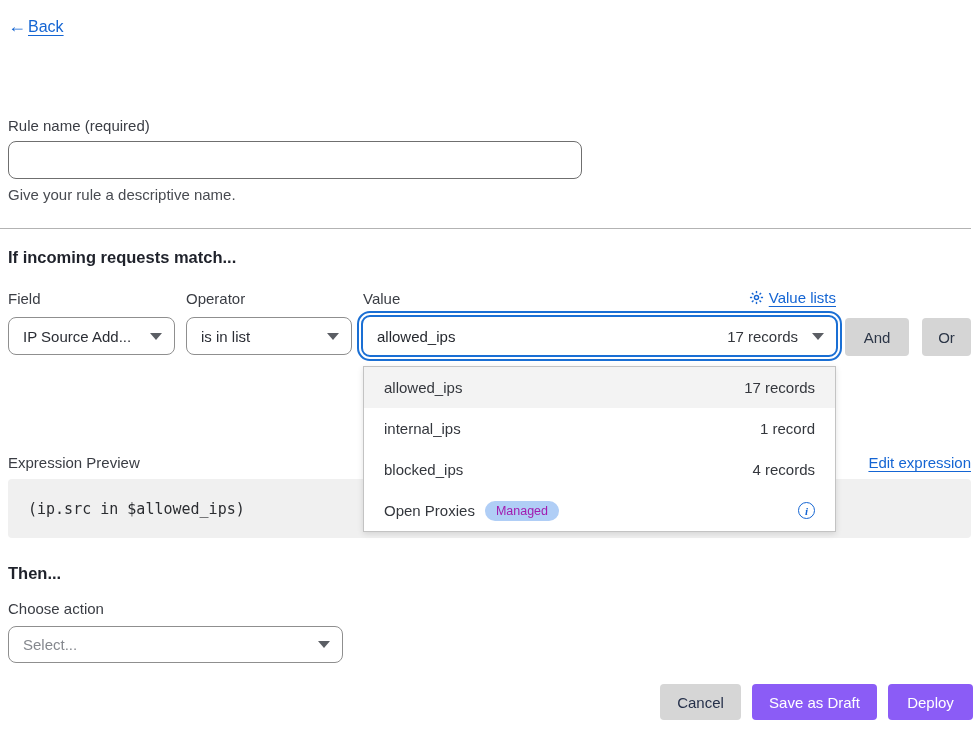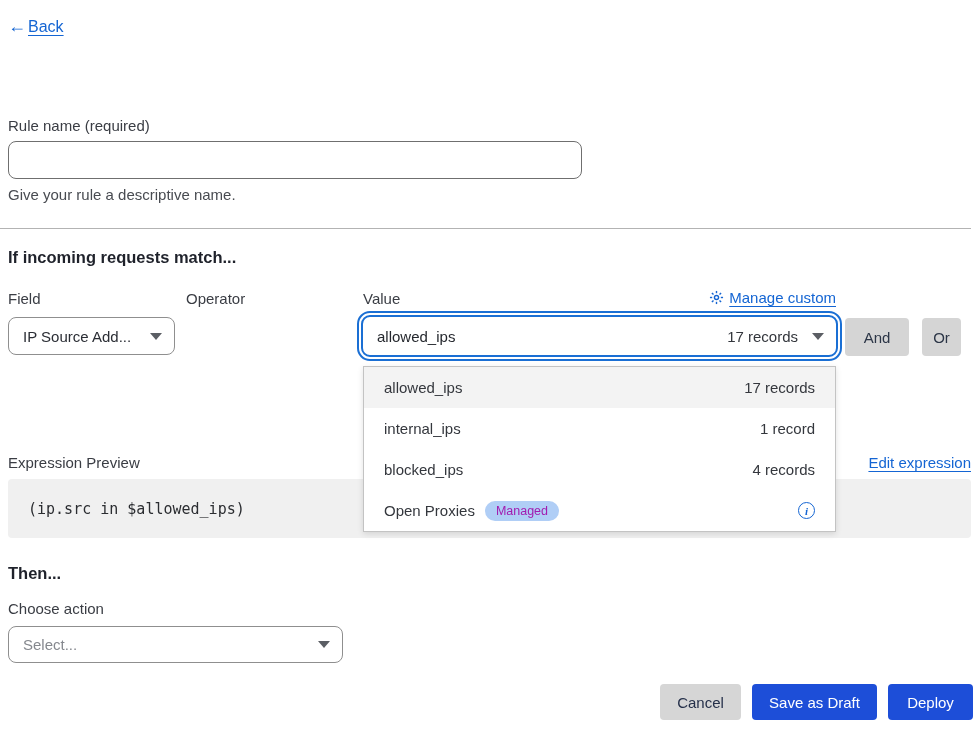--- a/index.html
+++ b/index.html
@@ -46,21 +46,21 @@
   .value-combo { position:absolute; left:361px; top:315px; width:477px; height:42px;
                  border:2px solid #1a6fd4; outline:2px solid #1a6fd4; outline-offset:2px;
                  border-radius:9px; background:#fff; display:flex; align-items:center;
                  padding:0 12px 0 14px; font-size:15px; cursor:text; }
   .value-combo .combo-text { flex:1; color:#25282e; }
   .value-combo .combo-meta { color:#33363c; margin-right:4px; }
 
   .gray-btn { position:absolute; top:318px; height:38px; background:#d5d5d5; border:none; border-radius:4px;
               font-family:"Liberation Sans", sans-serif; font-size:15px; color:#2c3647; cursor:pointer; }
   .and-btn { left:845px; width:64px; }
-  .or-btn  { left:922px; width:39px; }
+  .or-btn  { left:922px; width:49px; }
 
   
   .dropdown { position:absolute; left:363px; top:366px; width:473px; background:#fff;
               border:1px solid #c3c3c3; box-shadow:0 2px 6px rgba(0,0,0,.12); z-index:5; }
   .dd-row { height:41px; display:flex; align-items:center; justify-content:space-between;
             padding:0 20px; font-size:15px; color:#34373d; cursor:pointer; }
   .dd-row.selected { background:#f3f3f3; color:#232populate62b; }
   .dd-row .dd-name { display:flex; align-items:center; gap:10px; }
   .managed-pill { background:#b0cef6; color:#a21caf; font-size:12.5px; border-radius:11px; padding:3px 11px; }
   .info-icon { width:17px; height:17px; border:1.4px solid #1465d3; border-radius:50%;
@@ -77,21 +77,21 @@
   
   .then-heading { position:absolute; left:8px; top:564px; font-size:16.5px; font-weight:700; color:#1f222b; }
   .choose-action-label { top:600px; }
   .action-select { left:8px; top:626px; width:335px; height:37px; color:#85888e;gap:48px; }
   .action-select .caret { border-top-color:#5b5e64; }
 
   
   .footer-btn { position:absolute; top:684px; height:36px; border:none; border-radius:4px;
                 font-family:"Liberation Sans", sans-serif; font-size:15px; cursor:pointer; }
   .cancel-btn { left:660px; width:81px; background:#d6d6d6; color:#25304a; }
-  .blue-btn { background:#1d4ed8; color:#ffffff; }
+  .blue-btn { background:#8b5cf6; color:#ffffff; }
   .save-draft-btn { left:752px; width:125px; }
   .deploy-btn { left:888px; width:85px; }
 </style>
 </head>
 <body>
 
 <div class="canvas">
 
   <div class="back">
     <span class="arrow">←</span>
@@ -118,28 +118,32 @@
         <line x1="8" y1="1" x2="8" y2="3.4"></line>
           <line x1="8" y1="12.6" x2="8" y2="15"></line>
         <line x1="1" y1="8" x2="3.4" y2="8"></line>
           <line x1="12.6" y1="8" x2="15" y2="8"></line>
         <line x1="3.1" y1="3.1" x2="4.8" y2="4.8"></line>
           <line x1="11.2" y1="11.2" x2="12.9" y2="12.9"></line>
         <line x1="3.1" y1="12.9" x2="4.8" y2="11.2"></line>
           <line x1="11.2" y1="4.8" x2="12.9" y2="3.1"></line>
       </g>
     </svg>
-    <span class="link">Manage custom</span>
+    <span class="link">Value lists</span>
   </div>
 
   <div class="select-box" style="left:8px; width:167px">
     <span>IP Source Add...</span>
     <span class="caret"></span>
   </div>
 
+  <div class="select-box" style="left:186px; width:166px">
+    <span>is in list</span>
+    <span class="caret"></span>
+  </div>
 
   <div class="value-combo">
     <span class="combo-text">allowed_ips</span>
     <span class="combo-meta">17 records</span>
     <span class="caret"></span>
   </div>
 
   <button class="gray-btn and-btn">And</button>
   <button class="gray-btn or-btn">Or</button>
 

